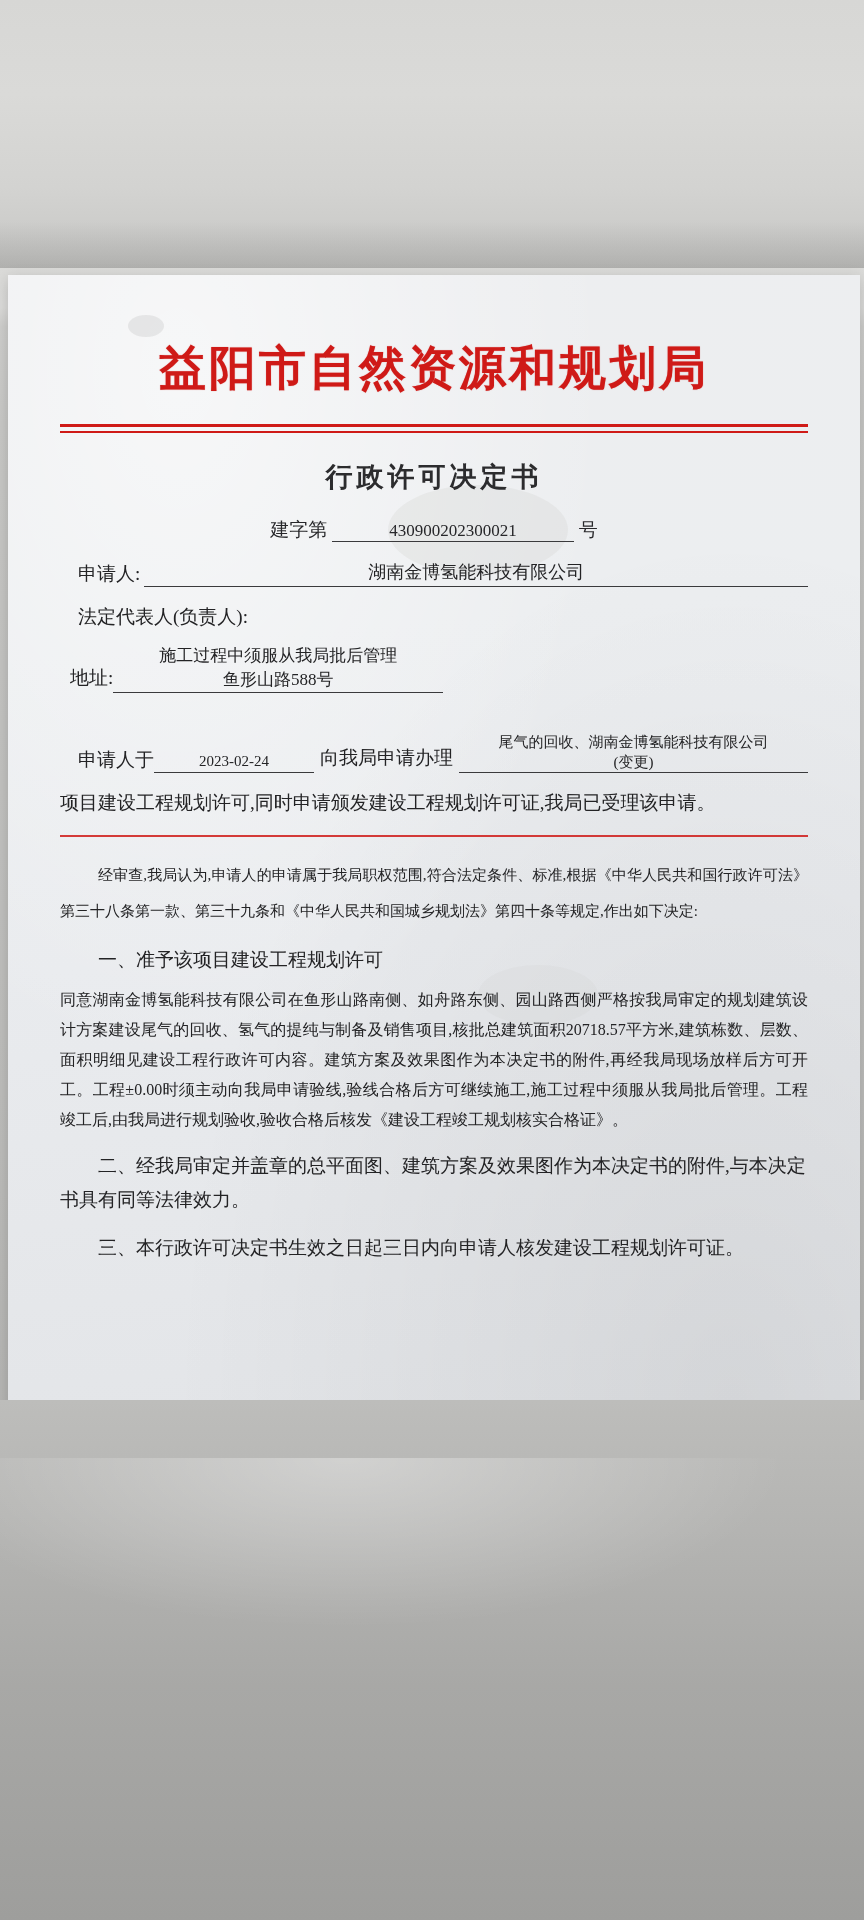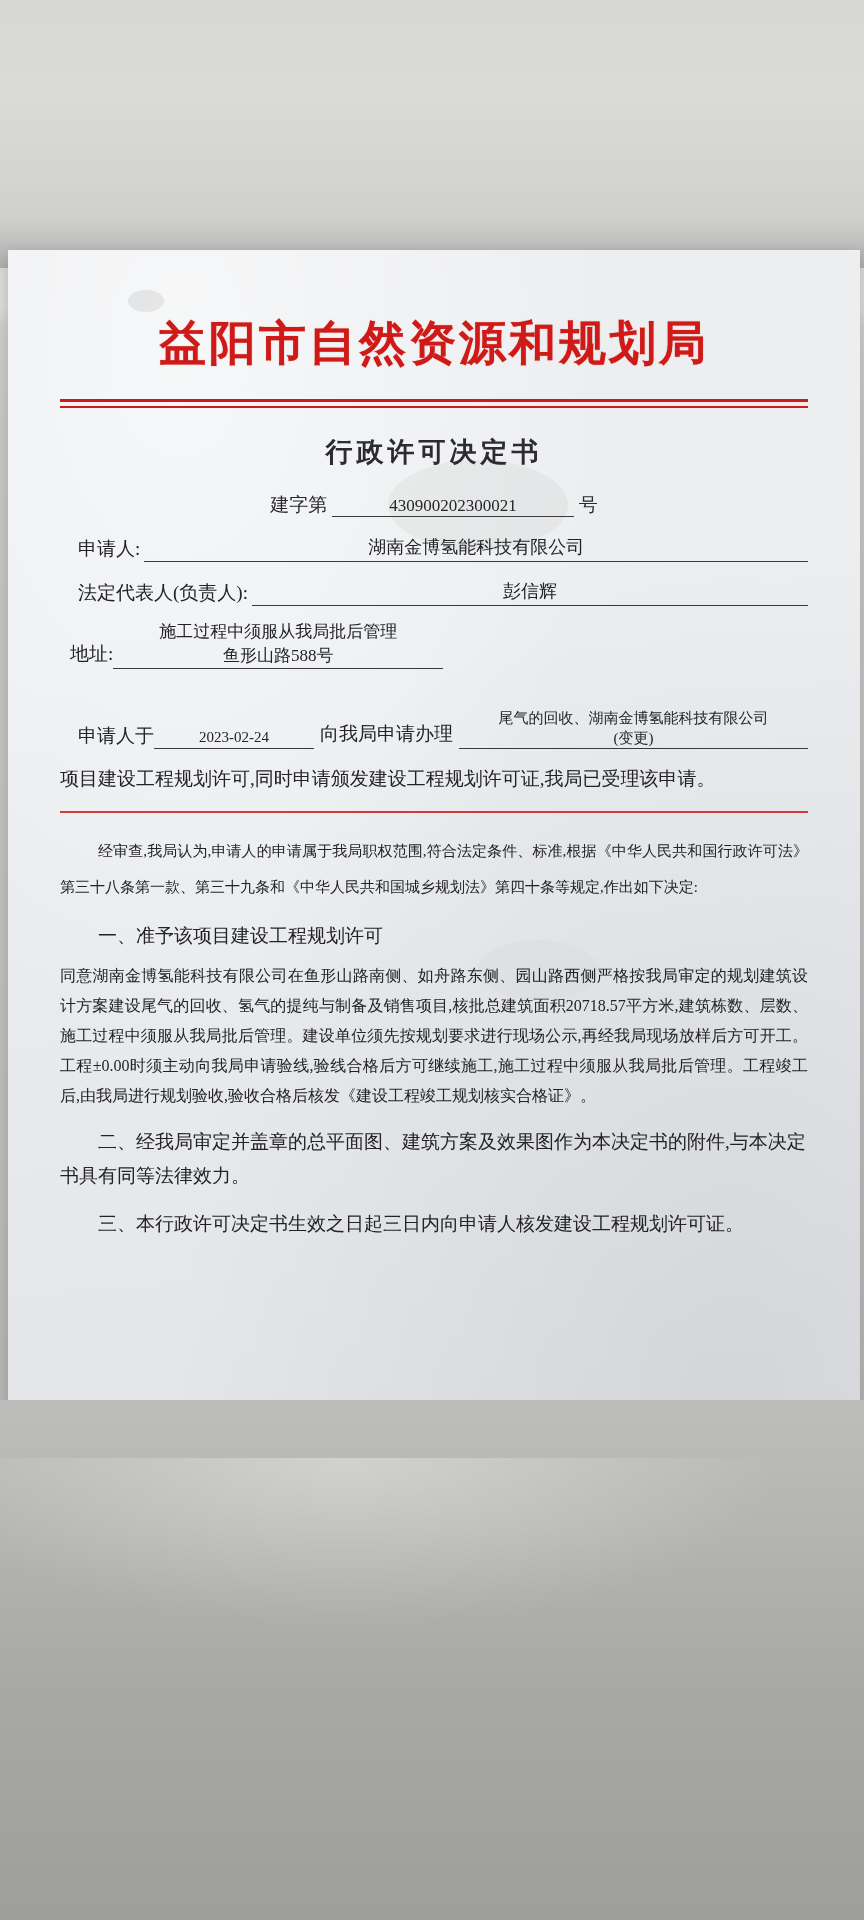--- a/index.html
+++ b/index.html
@@ -42,21 +42,21 @@
   }
   .desk-bottom .fold{
     position:absolute; left:0; top:58px; width:864px; height:200px;
     background: radial-gradient(ellipse at 40% 0%, rgba(255,255,255,0.35) 0%, rgba(255,255,255,0) 60%);
   }
 
   
   .sheet {
     position: absolute;
     left: 8px;
-    top: 250px;
+    top: 275px;
     width: 852px;
     height: 1198px;
     background: linear-gradient(175deg,#edeef0 0%, #eceef0 30%, #e9ebee 55%, #e6e8eb 75%, #e2e4e7 100%);
     box-shadow: 0 4px 14px rgba(0,0,0,0.18);
   }
   .sheet::before{
     content:"";
     position:absolute; inset:0;
     background: radial-gradient(ellipse at 20% 8%, rgba(255,255,255,0.55) 0%, rgba(255,255,255,0) 45%),
                 radial-gradient(ellipse at 85% 95%, rgba(0,0,0,0.07) 0%, rgba(0,0,0,0) 55%);
@@ -246,21 +246,20 @@
         <span>号</span>
       </div>
 
       <div class="field">
         <span class="lbl">申请人:</span>
         <span class="val">湖南金博氢能科技有限公司</span>
       </div>
 
       <div class="field">
         <span class="lbl">法定代表人(负责人):</span>
-        <span class="val">彭信辉</span>
       </div>
 
       <div class="addr">
         <span class="lbl">地址:</span>
         <span class="val">
           <span>施工过程中须服从我局批后管理</span><br>
           <span>鱼形山路588号</span>
         </span>
       </div>
 
@@ -274,21 +273,21 @@
         </span>
       </div>
 
       <div class="para">项目建设工程规划许可,同时申请颁发建设工程规划许可证,我局已受理该申请。</div>
 
       <div class="sep"></div>
 
       <div class="body-para">经审查,我局认为,申请人的申请属于我局职权范围,符合法定条件、标准,根据《中华人民共和国行政许可法》第三十八条第一款、第三十九条和《中华人民共和国城乡规划法》第四十条等规定,作出如下决定:</div>
 
       <div class="item-head">一、准予该项目建设工程规划许可</div>
-      <div class="small-para">同意湖南金博氢能科技有限公司在鱼形山路南侧、如舟路东侧、园山路西侧严格按我局审定的规划建筑设计方案建设尾气的回收、氢气的提纯与制备及销售项目,核批总建筑面积20718.57平方米,建筑栋数、层数、施工过程中须服从我局批后管理。建设单位须先按规划要求进行现场公示,再经我局现场放样后方可开工。工程±0.00时须主动向我局申请验线,验线合格后方可继续施工,施工过程中须服从我局批后管理。工程竣工后,由我局进行规划验收,验收合格后核发《建设工程竣工规划核实合格证》。</div>
+      <div class="small-para">同意湖南金博氢能科技有限公司在鱼形山路南侧、如舟路东侧、园山路西侧严格按我局审定的规划建筑设计方案建设尾气的回收、氢气的提纯与制备及销售项目,核批总建筑面积20718.57平方米,建筑栋数、层数、面积明细见建设工程行政许可内容。建筑方案及效果图作为本决定书的附件,再经我局现场放样后方可开工。工程±0.00时须主动向我局申请验线,验线合格后方可继续施工,施工过程中须服从我局批后管理。工程竣工后,由我局进行规划验收,验收合格后核发《建设工程竣工规划核实合格证》。</div>
 
       <div class="item-head">二、经我局审定并盖章的总平面图、建筑方案及效果图作为本决定书的附件,与本决定书具有同等法律效力。</div>
 
       <div class="item-head">三、本行政许可决定书生效之日起三日内向申请人核发建设工程规划许可证。</div>
 
     </div>
   </div>
 
   <div class="desk-bottom">
     <div class="fold"></div>

